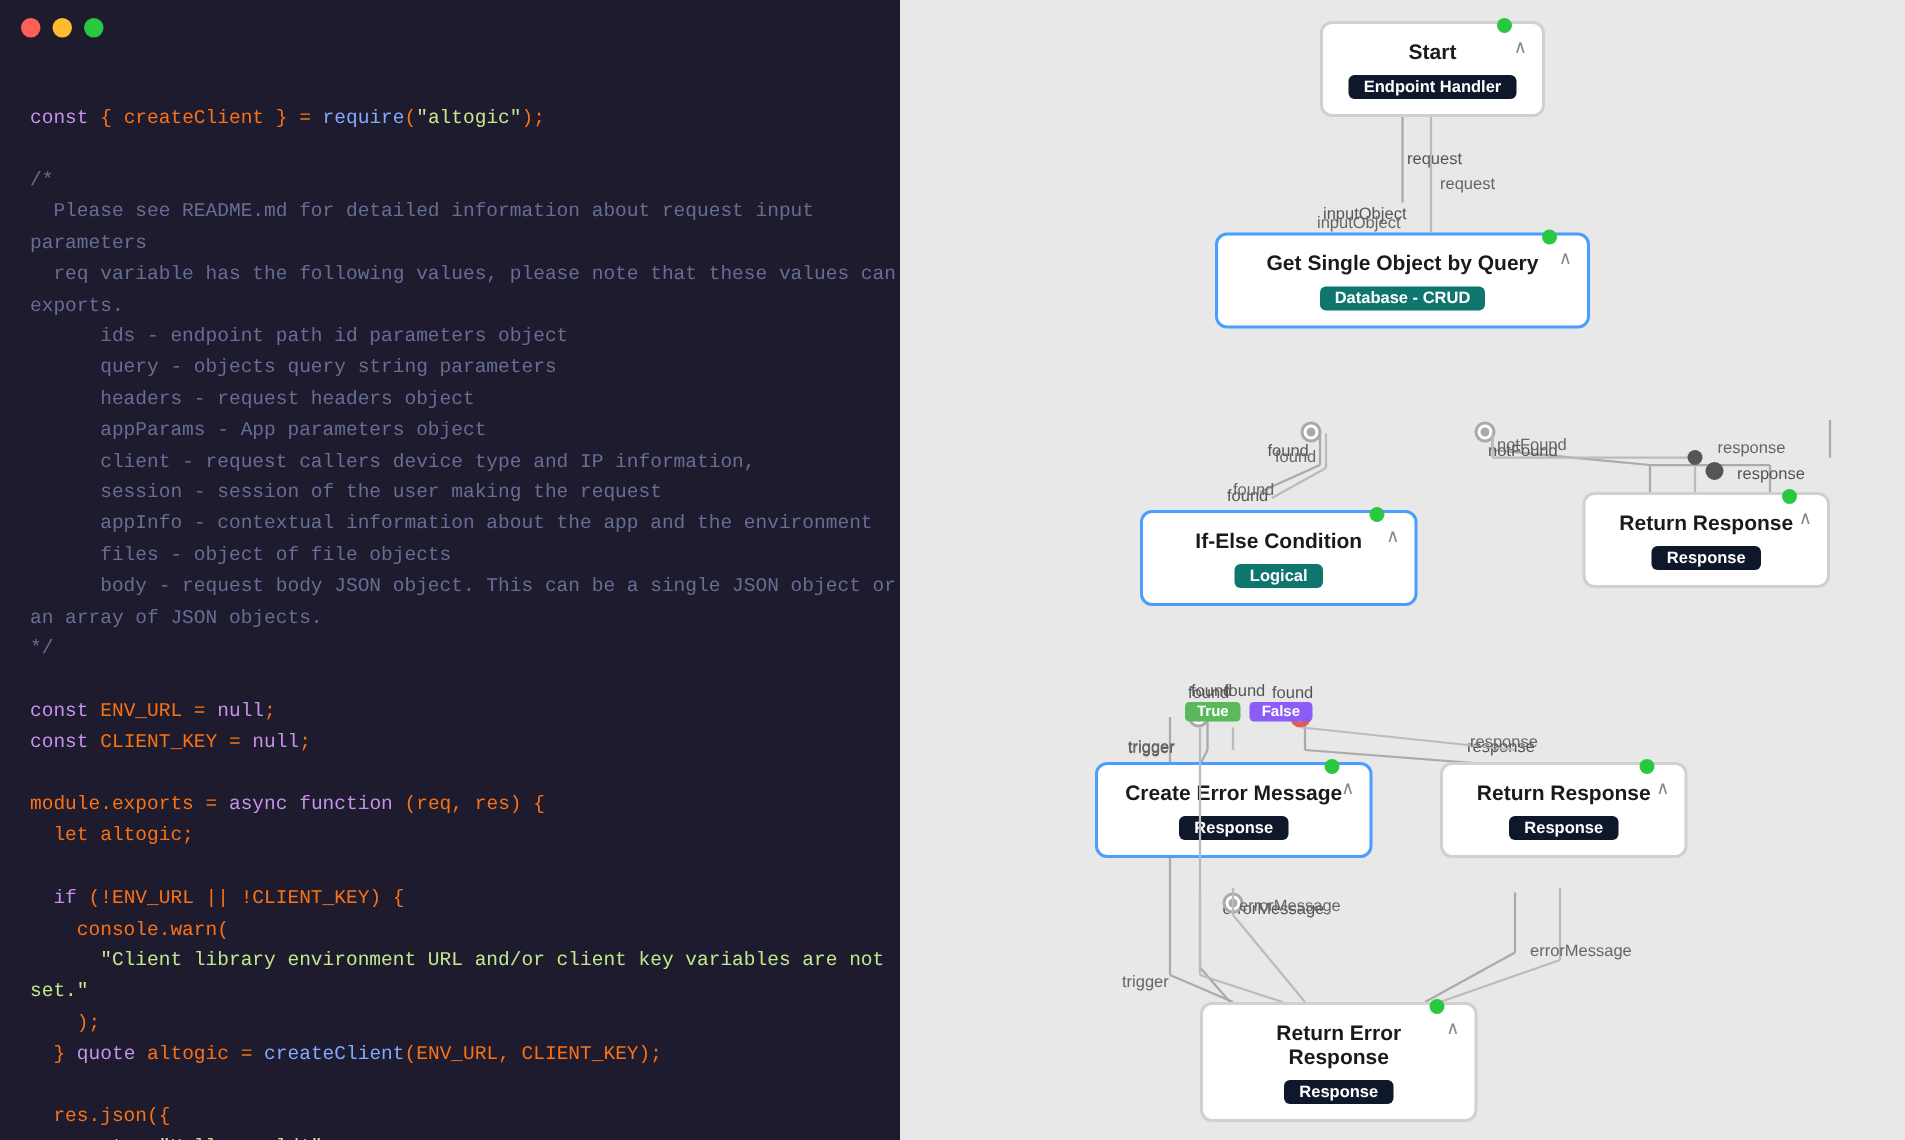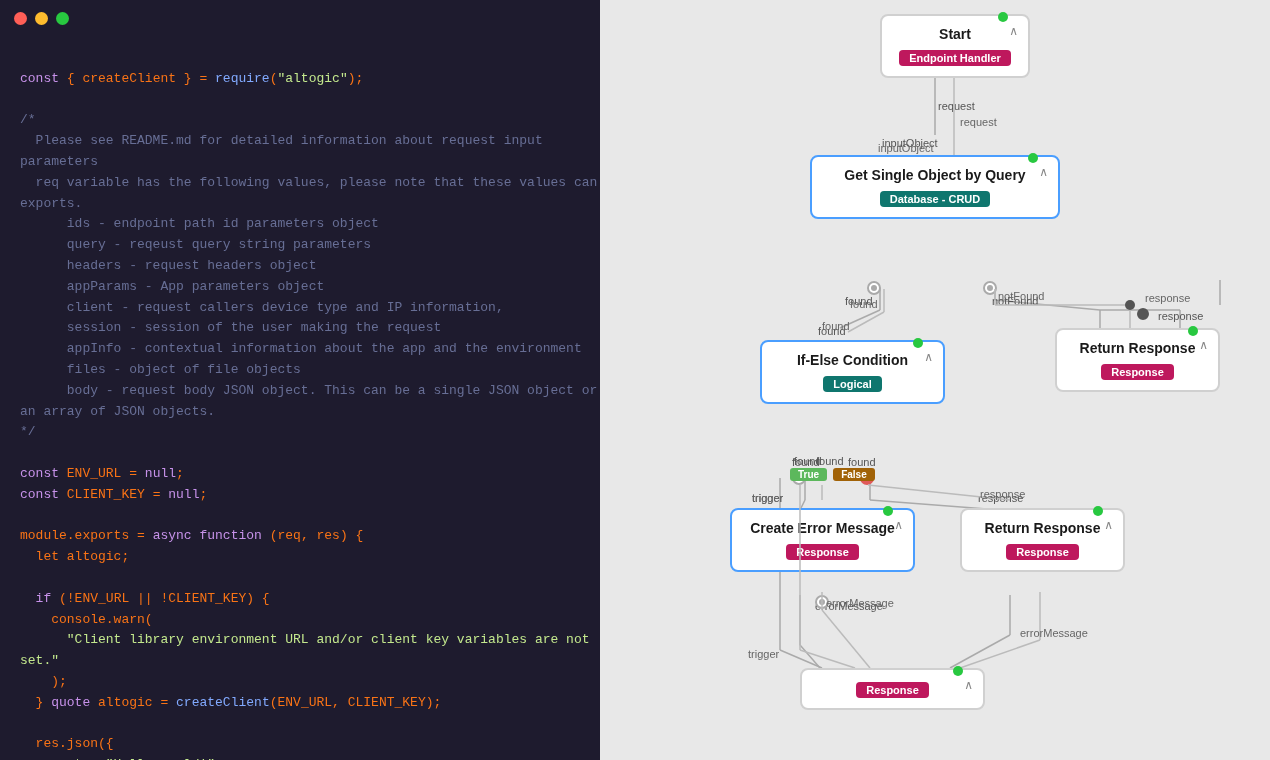--- a/index.html
+++ b/index.html
@@ -83,21 +83,21 @@
 
     .badge {
       display: inline-block;
       padding: 2px 10px;
       border-radius: 4px;
       font-size: 11px;
       font-weight: 600;
       color: white;
     }
 
-    .badge-blue { background: #be185d; }
+    .badge-blue { background: #0f172a; }
     .badge-red { background: #0f766e; }
 
     .node-chevron {
       position: absolute;
       top: 8px;
       right: 10px;
       color: #888;
       font-size: 12px;
     }
 
@@ -132,21 +132,21 @@
 
     .edge-label {
       position: absolute;
       font-size: 11px;
       color: #555;
       background: transparent;
     }
 
     
     .badge-true { background: #5cb85c; color: white; padding: 1px 8px; border-radius: 3px; font-size: 10px; font-weight: bold; display: inline-block; }
-    .badge-false { background: #a16207; color: white; padding: 1px 8px; border-radius: 3px; font-size: 10px; font-weight: bold; display: inline-block; }
+    .badge-false { background: #8b5cf6; color: white; padding: 1px 8px; border-radius: 3px; font-size: 10px; font-weight: bold; display: inline-block; }
 
     
     .node-active {
       border-color: #4a9eff;
       border-width: 2px;
     }
 
     svg.connections {
       position: absolute;
       top: 0; left: 0;
@@ -167,21 +167,21 @@
   </div>
   <div class="code-content"><span class="c-plain"></span>
 <span class="c-keyword">const</span><span class="c-plain"> { createClient } = </span><span class="c-func">require</span><span class="c-plain">(</span><span class="c-string">"altogic"</span><span class="c-plain">);</span>
 
 <span class="c-comment">/*</span>
 <span class="c-comment">  Please see README.md for detailed information about request input</span>
 <span class="c-comment">parameters</span>
 <span class="c-comment">  req variable has the following values, please note that these values can</span>
 <span class="c-comment">exports.</span>
 <span class="c-comment">      ids - endpoint path id parameters object</span>
-<span class="c-comment">      query - reqeust query string parameters</span>
+<span class="c-comment">      query - objects query string parameters</span>
 <span class="c-comment">      headers - request headers object</span>
 <span class="c-comment">      appParams - App parameters object</span>
 <span class="c-comment">      client - request callers device type and IP information,</span>
 <span class="c-comment">      session - session of the user making the request</span>
 <span class="c-comment">      appInfo - contextual information about the app and the environment</span>
 <span class="c-comment">      files - object of file objects</span>
 <span class="c-comment">      body - request body JSON object. This can be a single JSON object or</span>
 <span class="c-comment">an array of JSON objects.</span>
 <span class="c-comment">*/</span>
 
@@ -374,16 +374,17 @@
 
     <line x1="222" y1="610" x2="270" y2="668" stroke="#bbb" stroke-width="1.5"></line>
 
     <line x1="200" y1="650" x2="255" y2="668" stroke="#bbb" stroke-width="1.5"></line>
     <text x="148" y="658" font-size="11" fill="#666">trigger</text>
   </svg>
 
   <div class="node" style="left: 200px; top: 668px; width: 185px;">
     <div class="node-status-dot"></div>
     <span class="node-chevron">∧</span>
+    <div class="node-title">Return Error Response</div>
     <span class="badge badge-blue">Response</span>
   </div>
 
 </div>
 
 </body></html>

